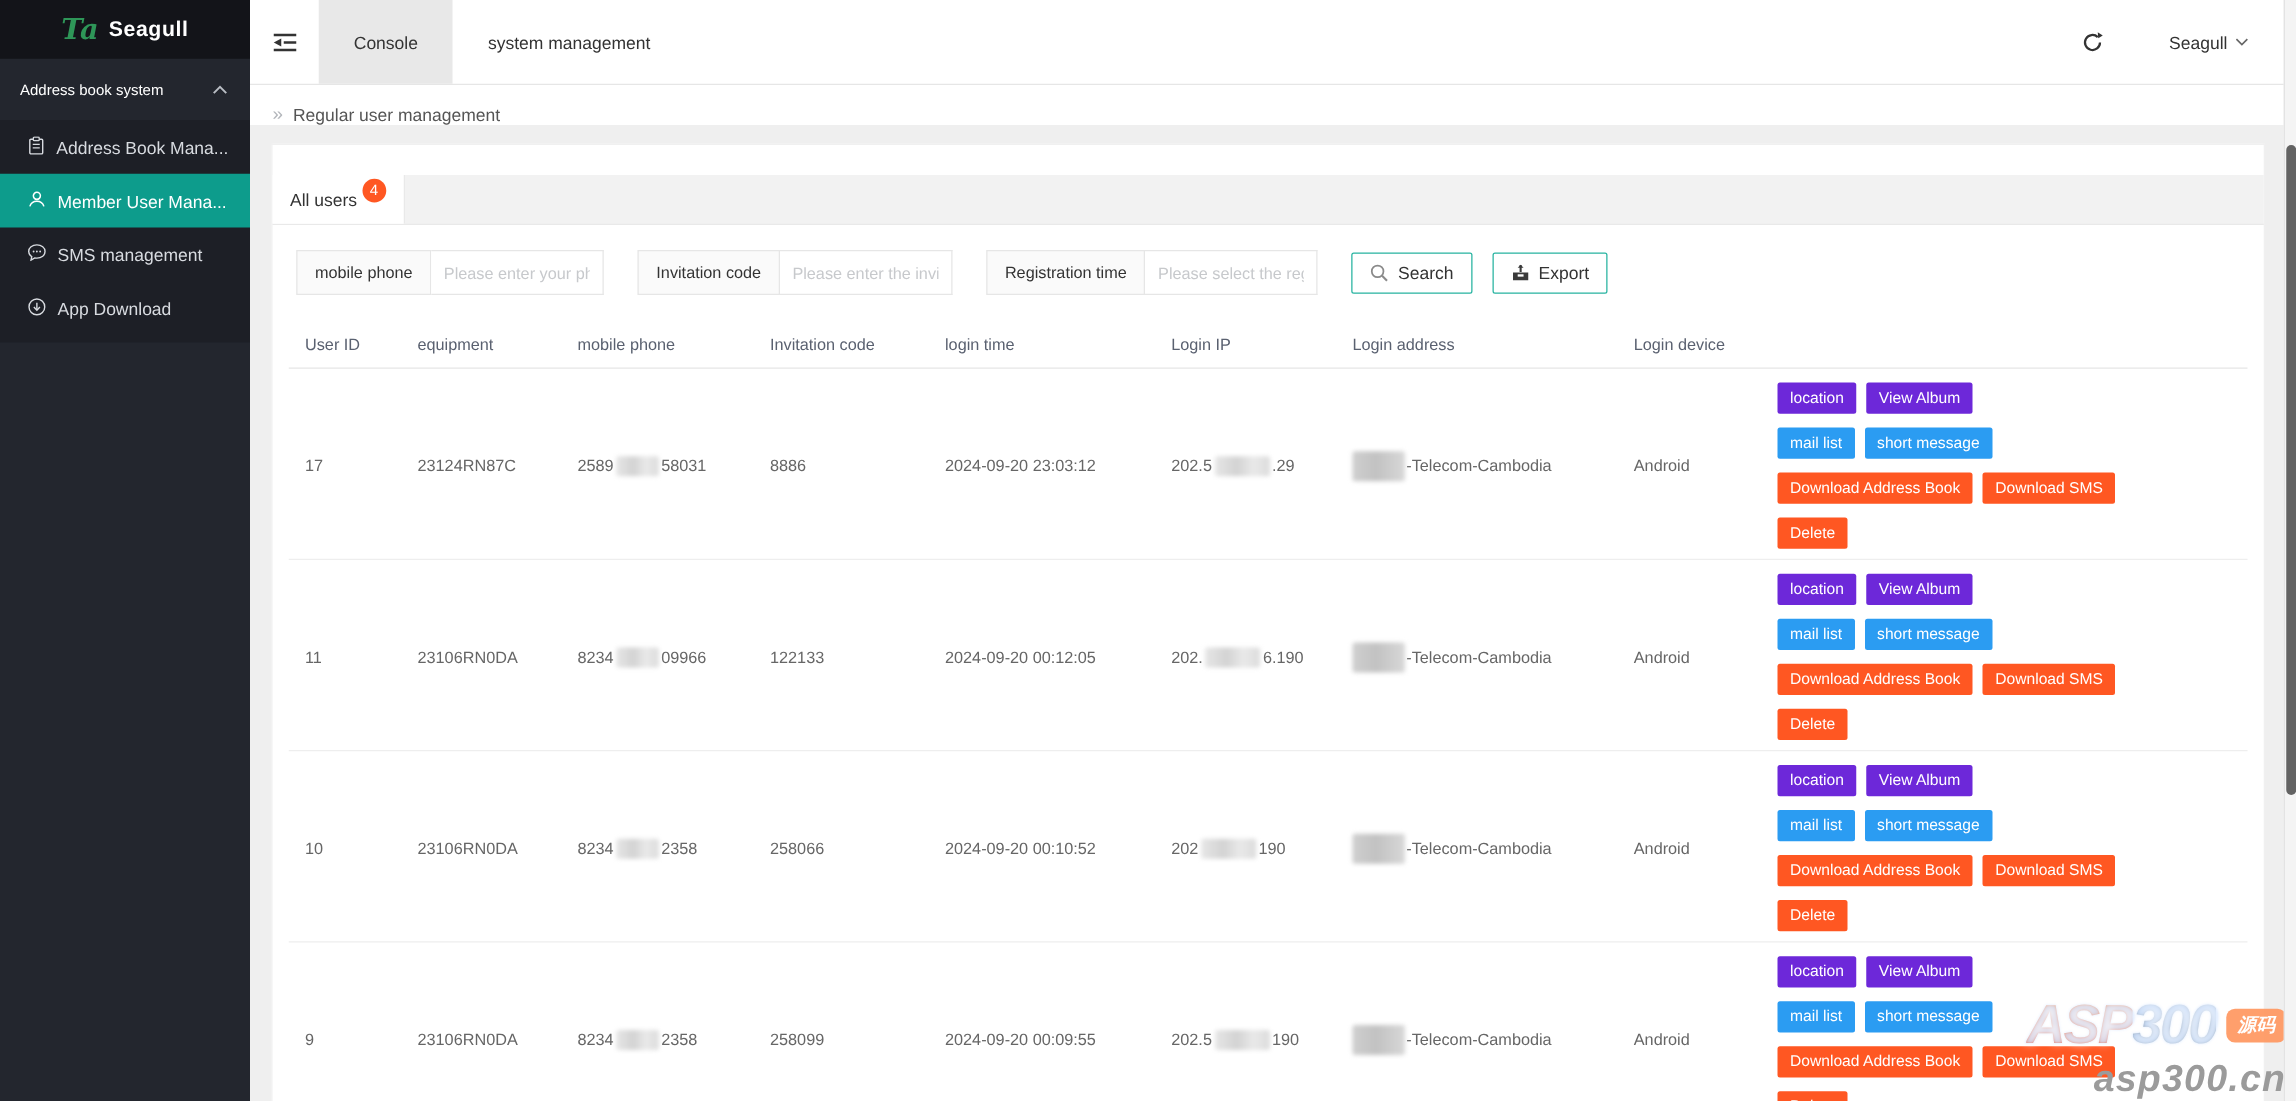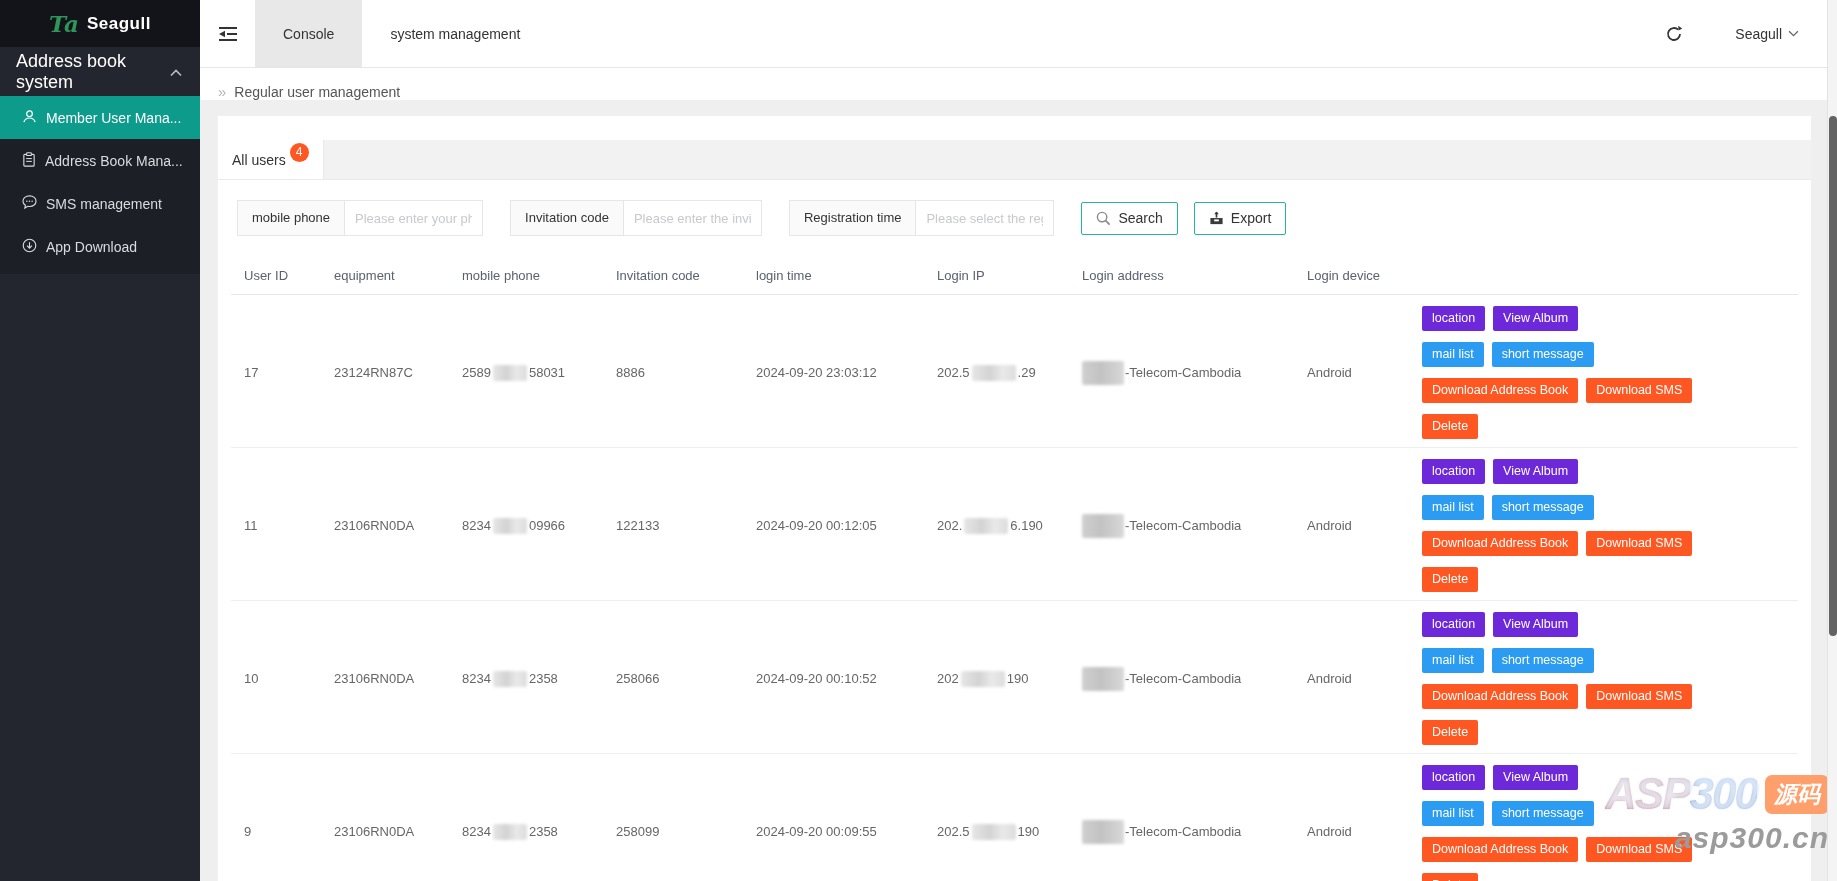--- a/index.html
+++ b/index.html
@@ -3,21 +3,21 @@
 <meta charset="utf-8">
 <style>
   * { margin:0; padding:0; box-sizing:border-box; }
   html,body { width:1837px; height:881px; overflow:hidden; font-family:"Liberation Sans",sans-serif; background:#efefef; }
 
   
   .sidebar { position:absolute; left:0; top:0; width:200px; height:881px; background:#23262e; z-index:5; }
   .logo { height:47px; background:#131419; display:flex; align-items:center; justify-content:center; gap:8px; }
   .logo-mark { font-family:"DejaVu Serif",serif; font-style:italic; font-weight:bold; font-size:23px; color:#2e9658; }
   .logo-title { color:#ffffff; font-weight:bold; font-size:17px; letter-spacing:.5px; }
-  .side-section { height:49px; display:flex; align-items:center; justify-content:space-between; padding:0 18px 0 16px; color:#ffffff; font-size:18px; cursor:pointer; }
+  .side-section { height:49px; display:flex; align-items:center; justify-content:space-between; padding:0 18px 0 16px; color:#ffffff; font-size:12px; cursor:pointer; }
   .submenu { background:#1d1f26; padding-bottom:6px; }
   .side-item { height:43px; display:flex; align-items:center; gap:9px; padding-left:22px; color:#d8dbe0; font-size:14px; cursor:pointer; }
   .side-item.active { background:#0d9c8c; color:#fff; }
   .side-item svg { flex:0 0 auto; }
 
   
   .main { position:absolute; left:200px; top:0; width:1627px; height:881px; }
   .topbar { height:68px; background:#ffffff; border-bottom:1px solid #e6e6e6; display:flex; align-items:stretch; }
   .burger { width:55px; display:flex; align-items:center; justify-content:center; cursor:pointer; }
   .top-tab { display:flex; align-items:center; padding:0 28px; font-size:14px; color:#333; cursor:pointer; }
@@ -57,26 +57,26 @@
   .abtn.teal { background:#6d28d9; }
   .abtn.blue { background:#2b9cf2; }
   .abtn.orange { background:#ff5722; }
 
   .blur { display:inline-block; height:16px; border-radius:2px; vertical-align:-4px; background:linear-gradient(90deg,#e6e6e6,#d3d3d3 40%,#e9e9e9 70%,#dcdcdc); filter:blur(1.6px); }
   .blur-phone { width:34px; margin:0 2px; }
   .blur-ip { width:44px; margin:0 2px; }
   .blur-addr { width:42px; height:24px; vertical-align:-8px; background:linear-gradient(90deg,#cfcfcf,#c2c2c2 45%,#d8d8d8); margin-right:1px; }
 
   
-  .watermark { position:absolute; right:8px; bottom:26px; text-align:right; z-index:9; pointer-events:none; }
+  .watermark { position:absolute; right:8px; bottom:0; text-align:right; z-index:9; pointer-events:none; }
   .wm-line1 { display:flex; align-items:center; justify-content:flex-end; gap:8px; }
   .wm-brand { font-style:italic; font-weight:bold; font-size:44px; letter-spacing:-2px; text-shadow:0 0 8px rgba(255,255,255,.95), 0 0 2px rgba(180,210,255,.8); }
   .wm-a { color:#f15a22; background:linear-gradient(180deg,#ff9d5c,#ef3c12); -webkit-background-clip:text; background-clip:text; -webkit-text-fill-color:transparent; }
   .wm-b { color:#8296ab; background:linear-gradient(180deg,#dfe9f2,#6e8196 55%,#a9bccb); -webkit-background-clip:text; background-clip:text; -webkit-text-fill-color:transparent; }
-  .wm-badge { background:rgba(255,149,92,.9); color:#fff; font-weight:bold; font-size:23px; padding:4px 9px; border-radius:7px; font-style:italic; }
+  .wm-badge { background:rgba(255,149,92,.9); color:#fff; font-weight:bold; font-size:15px; padding:4px 9px; border-radius:7px; font-style:italic; }
   .wm-domain { font-style:italic; font-weight:bold; font-size:30px; color:#9b9b9b; margin-top:2px; letter-spacing:1px; }
 
   
   .scrollbar { position:absolute; right:0; top:0; width:10px; height:881px; background:#f4f4f4; border-left:1px solid #e3e3e3; z-index:10; }
   .scroll-thumb { position:absolute; left:1px; top:116px; width:8px; height:520px; background:#636363; border-radius:4px; }
 </style>
 </head>
 <body>
 
 <aside class="sidebar">
@@ -86,39 +86,39 @@
   </div>
   <div class="side-section">
     <span>Address book system</span>
     <span>
       <svg width="12" height="8" viewBox="0 0 12 8">
           <polyline points="1,6.5 6,1.5 11,6.5" fill="none" stroke="#b9bdc4" stroke-width="1.6"></polyline>
         </svg>
     </span>
   </div>
   <nav class="submenu">
-    <div class="side-item active">
-      <span>
-        <svg width="15" height="15" viewBox="0 0 16 16">
-            <circle cx="8" cy="5" r="3" fill="none" stroke="#fff" stroke-width="1.3"></circle>
-            <path d="M2 14c1-3.4 3.2-4.4 6-4.4s5 1 6 4.4" fill="none" stroke="#fff" stroke-width="1.3"></path>
-          </svg>
-      </span>
-      <span>Member User Mana...</span>
-    </div>
     <div class="side-item">
       <span>
         <svg width="14" height="15" viewBox="0 0 14 16">
             <rect x="1.5" y="2.5" width="11" height="12.5" rx="1" fill="none" stroke="#d8dbe0" stroke-width="1.2"></rect>
             <rect x="4.5" y="0.8" width="5" height="3" rx="0.7" fill="#23262e" stroke="#d8dbe0" stroke-width="1.1"></rect>
             <line x1="4" y1="7" x2="10" y2="7" stroke="#d8dbe0" stroke-width="1.1"></line>
             <line x1="4" y1="10" x2="10" y2="10" stroke="#d8dbe0" stroke-width="1.1"></line>
           </svg>
       </span>
       <span>Address Book Mana...</span>
+    </div>
+    <div class="side-item active">
+      <span>
+        <svg width="15" height="15" viewBox="0 0 16 16">
+            <circle cx="8" cy="5" r="3" fill="none" stroke="#fff" stroke-width="1.3"></circle>
+            <path d="M2 14c1-3.4 3.2-4.4 6-4.4s5 1 6 4.4" fill="none" stroke="#fff" stroke-width="1.3"></path>
+          </svg>
+      </span>
+      <span>Member User Mana...</span>
     </div>
     <div class="side-item">
       <span>
         <svg width="15" height="14" viewBox="0 0 16 15">
             <path d="M8 1C4 1 1 3.4 1 6.6c0 1.8 1 3.4 2.6 4.4L3 14l3.2-1.9c.6.1 1.2.2 1.8.2 4 0 7-2.4 7-5.7S12 1 8 1z" fill="none" stroke="#d8dbe0" stroke-width="1.2"></path>
             <circle cx="5.2" cy="6.6" r="0.8" fill="#d8dbe0"></circle>
             <circle cx="8" cy="6.6" r="0.8" fill="#d8dbe0"></circle>
             <circle cx="10.8" cy="6.6" r="0.8" fill="#d8dbe0"></circle>
           </svg>
       </span>

